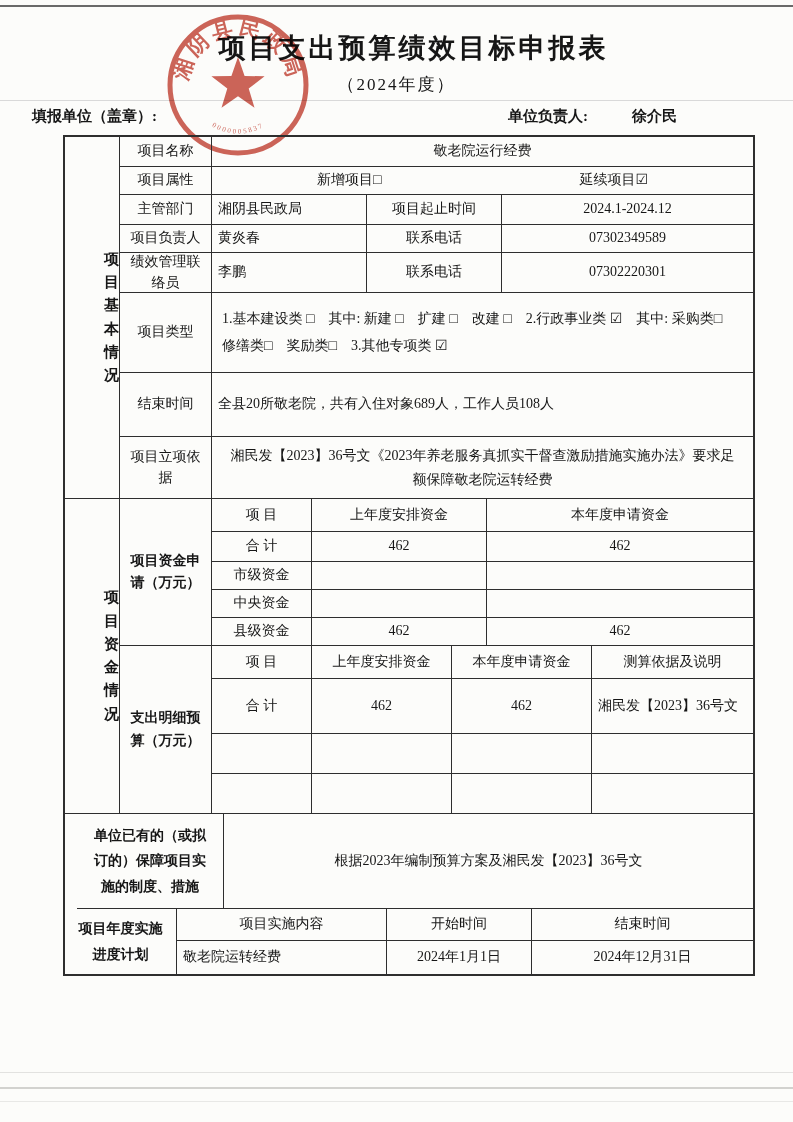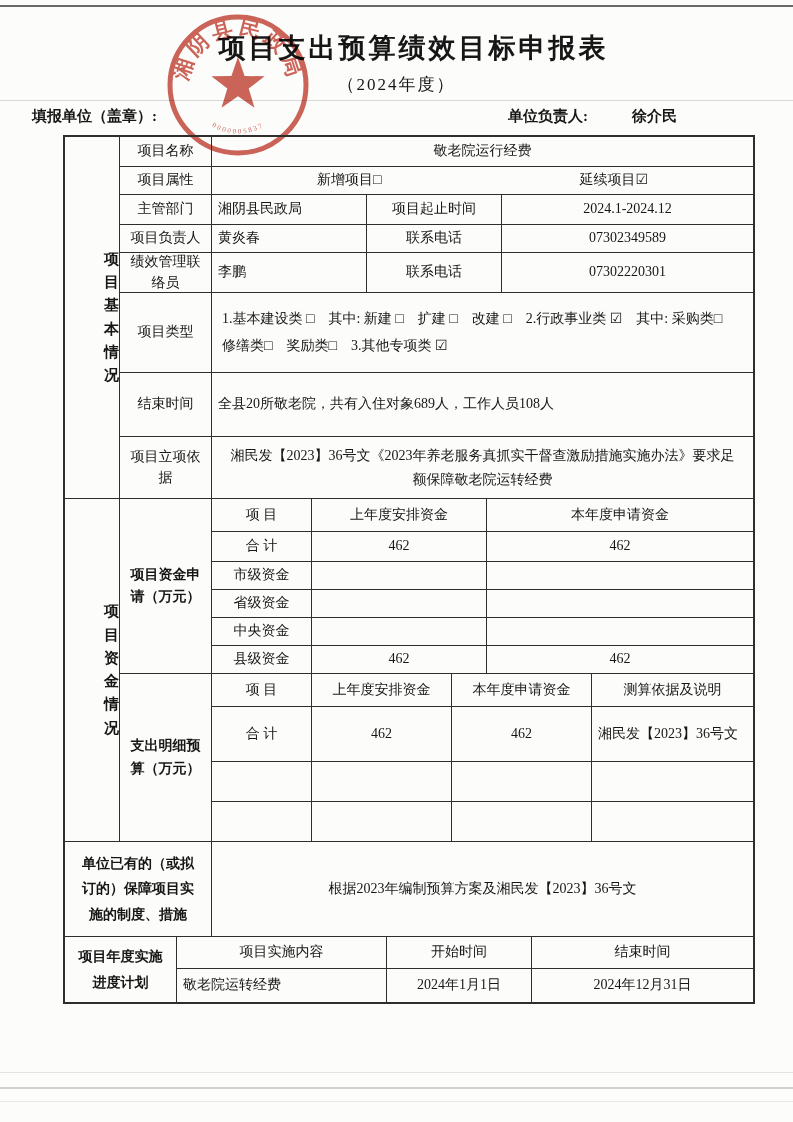--- a/index.html
+++ b/index.html
@@ -48,21 +48,21 @@
   .sublabel{flex:0 0 92px;border-right:1px solid #2e2e2e;border-bottom:1px solid #2e2e2e;
     display:flex;align-items:center;justify-content:center;font-weight:bold;
     text-align:center;padding:2px 6px;line-height:1.6;}
 
   .c92{flex:0 0 92px;} .c155{flex:0 0 155px;} .c135{flex:0 0 135px;}
   .c100{flex:0 0 100px;} .c175{flex:0 0 175px;} .c140{flex:0 0 140px;} .c210{flex:0 0 210px;}
   .c145{flex:0 0 145px;text-align:center;} .fillc{flex:1 1 auto;}
 
   .h28{height:28px;} .h30{height:30px;} .h32{height:32px;} .h33{height:33px;}
   .h40{height:40px;} .h55{height:55px;} .h62{height:62px;} .h64{height:64px;}
-  .h80{height:80px;} .h95{height:95px;}
+  .h80{height:80px;} .h95{height:95px;margin-left:12px;}
 
   .attr-cell{display:flex;justify-content:space-around;align-items:center;}
   .type-cell{white-space:pre-wrap;line-height:1.9;padding:6px 10px;}
   .basis-cell{line-height:1.65;padding:4px 14px;}
   .clabel{flex:0 0 147px;border-right:1px solid #2e2e2e;border-bottom:1px solid #2e2e2e;
     display:flex;align-items:center;justify-content:center;font-weight:bold;
     text-align:center;line-height:1.8;padding:6px 12px;}
   .dlabel{flex:0 0 112px;border-right:1px solid #2e2e2e;
     display:flex;align-items:center;justify-content:center;font-weight:bold;
     text-align:center;line-height:1.8;padding:0 12px;}
@@ -173,25 +173,20 @@
               <div class="cell c100 b">合  计</div>
               <div class="cell c175">462</div>
               <div class="cell fillc nr">462</div>
             </div>
             <div class="trow h28">
               <div class="cell c100 b">市级资金</div>
               <div class="cell c175"></div>
               <div class="cell fillc nr"></div>
             </div>
             <div class="trow h28">
-              <div class="cell c100 b">省级资金</div>
-              <div class="cell c175"></div>
-              <div class="cell fillc nr"></div>
-            </div>
-            <div class="trow h28">
               <div class="cell c100 b">中央资金</div>
               <div class="cell c175"></div>
               <div class="cell fillc nr"></div>
             </div>
             <div class="trow h28">
               <div class="cell c100 b">县级资金</div>
               <div class="cell c175">462</div>
               <div class="cell fillc nr">462</div>
             </div>
           </div>

